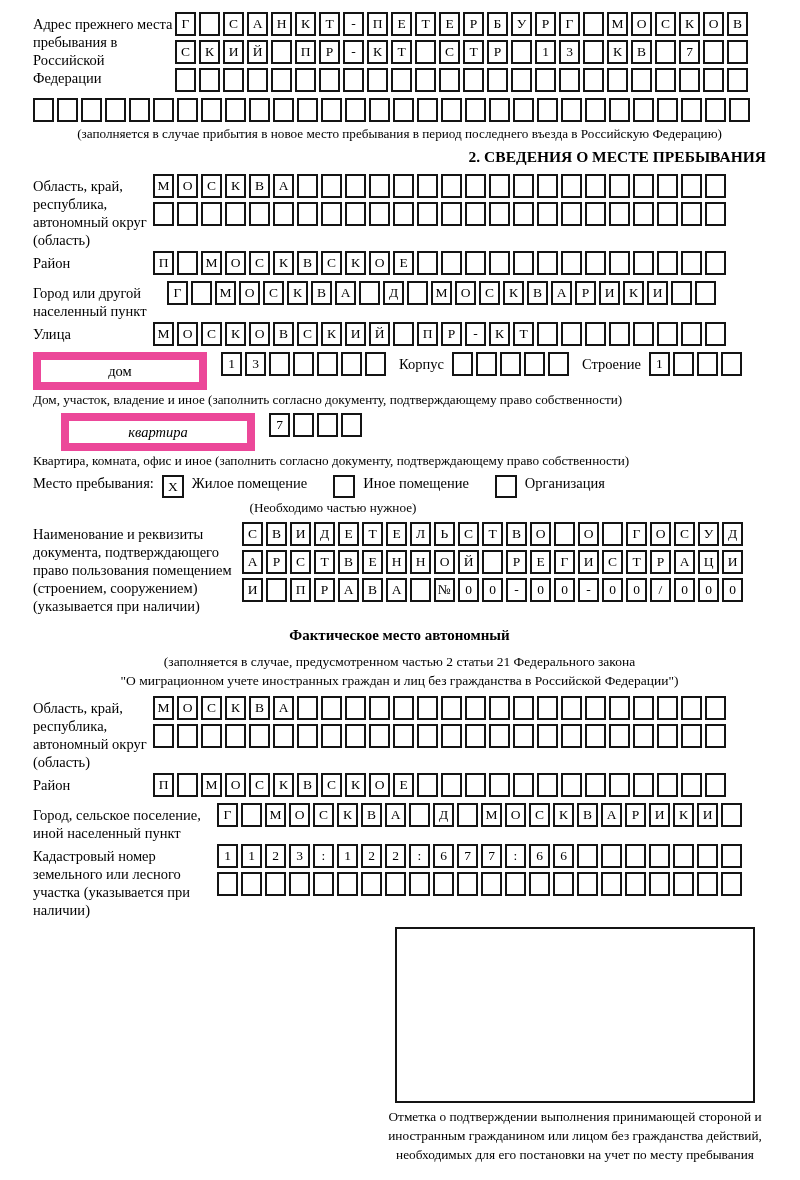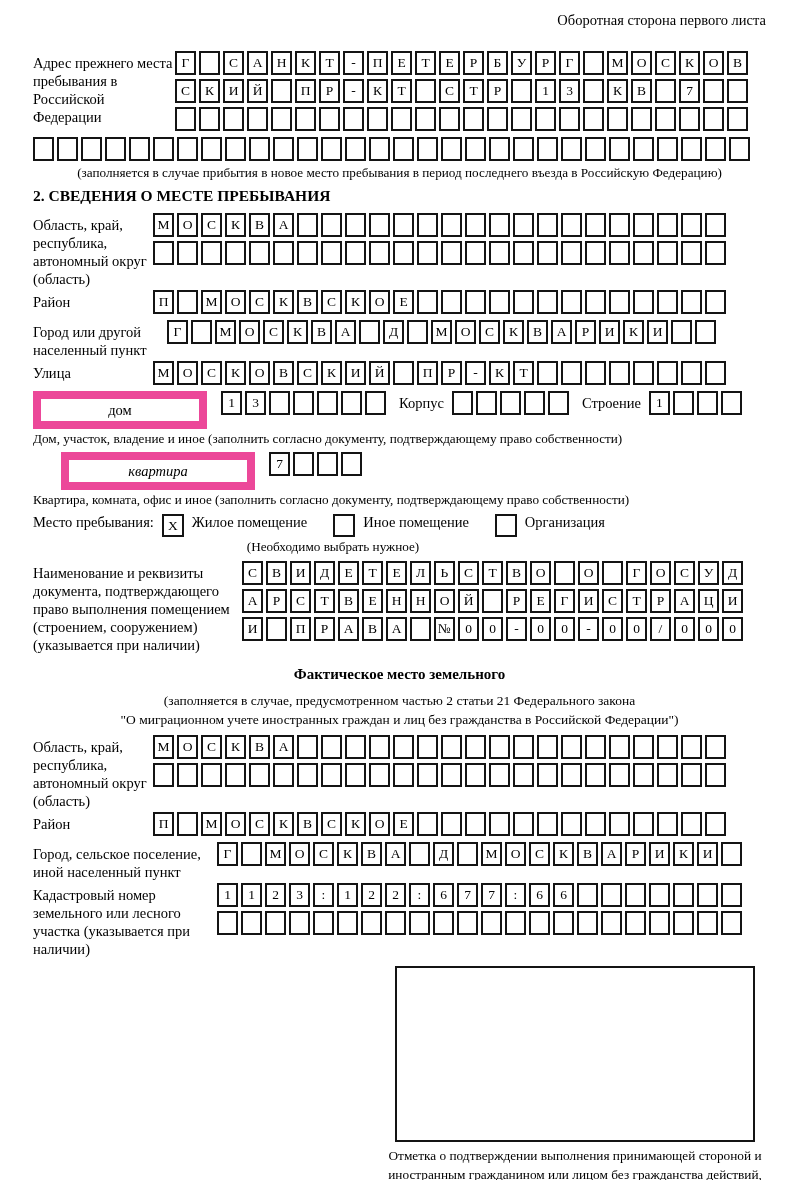--- a/index.html
+++ b/index.html
@@ -19,21 +19,21 @@
   .cellrow{white-space:nowrap;margin-bottom:3px;height:25px;}
   .cell{
     display:inline-block;width:17px;height:20px;border:2px solid #141414;
     margin-right:3px;text-align:center;font-size:13.5px;line-height:20px;
     vertical-align:top;background:#fff;
   }
   .fullrow .cell{margin-right:3px;}
   .indent14{margin-left:14px;}
   .caption{font-size:13.2px;line-height:16px;margin:1px 0 5px 0;}
   .center{text-align:center;}
-  .sec-title{font-size:15.5px;font-weight:bold;text-align:left;margin:6px 0 8px 0;}
+  .sec-title{font-size:15.5px;font-weight:bold;text-align:right;margin:6px 0 8px 0;}
   .fact-title{font-size:15px;font-weight:bold;text-align:center;margin:12px 0 8px 0;}
   .fact-note{font-size:13.5px;text-align:center;line-height:19px;margin:0;}
   .houserow{display:flex;align-items:flex-start;white-space:nowrap;margin:2px 0 2px 0;}
   .rect{border:8px solid #ec4899;height:22px;line-height:22px;text-align:center;
         font-size:14.5px;flex-shrink:0;}
   .rect-dom{width:158px;margin-right:14px;}
   .rect-kv{width:178px;margin-left:28px;margin-right:14px;font-style:italic;}
   .inline-lbl{font-size:14.5px;line-height:24px;margin:0 8px 0 10px;text-align:right;}
   .stayrow{display:flex;align-items:flex-start;font-size:14.5px;margin:6px 0 2px 0;}
   .cellbox{
@@ -48,21 +48,20 @@
   .docblock{margin-top:4px;}
   .stampbox{width:356px;height:172px;border:2px solid #141414;margin:8px 0 4px 362px;}
   .stampnote{font-size:13.3px;line-height:19px;text-align:center;width:424px;margin-left:330px;}
   .factsec{margin-top:10px;}
 </style>
 </head>
 <body>
 
 <div>
 
-  <div class="corner">Оборотная сторона первого листа</div>
 
   <div class="field">
     <div class="flabel w140">Адрес прежнего места пребывания в Российской Федерации</div>
     <div>
       <div class="cellrow"><span class="cell">Г</span><span class="cell"></span><span class="cell">С</span><span class="cell">А</span><span class="cell">Н</span><span class="cell">К</span><span class="cell">Т</span><span class="cell">-</span><span class="cell">П</span><span class="cell">Е</span><span class="cell">Т</span><span class="cell">Е</span><span class="cell">Р</span><span class="cell">Б</span><span class="cell">У</span><span class="cell">Р</span><span class="cell">Г</span><span class="cell"></span><span class="cell">М</span><span class="cell">О</span><span class="cell">С</span><span class="cell">К</span><span class="cell">О</span><span class="cell">В</span></div>
       <div class="cellrow"><span class="cell">С</span><span class="cell">К</span><span class="cell">И</span><span class="cell">Й</span><span class="cell"></span><span class="cell">П</span><span class="cell">Р</span><span class="cell">-</span><span class="cell">К</span><span class="cell">Т</span><span class="cell"></span><span class="cell">С</span><span class="cell">Т</span><span class="cell">Р</span><span class="cell"></span><span class="cell">1</span><span class="cell">3</span><span class="cell"></span><span class="cell">К</span><span class="cell">В</span><span class="cell"></span><span class="cell">7</span><span class="cell"></span><span class="cell"></span></div>
       <div class="cellrow"><span class="cell"></span><span class="cell"></span><span class="cell"></span><span class="cell"></span><span class="cell"></span><span class="cell"></span><span class="cell"></span><span class="cell"></span><span class="cell"></span><span class="cell"></span><span class="cell"></span><span class="cell"></span><span class="cell"></span><span class="cell"></span><span class="cell"></span><span class="cell"></span><span class="cell"></span><span class="cell"></span><span class="cell"></span><span class="cell"></span><span class="cell"></span><span class="cell"></span><span class="cell"></span><span class="cell"></span></div>
     </div>
   </div>
   <div class="cellrow fullrow"><span class="cell"></span><span class="cell"></span><span class="cell"></span><span class="cell"></span><span class="cell"></span><span class="cell"></span><span class="cell"></span><span class="cell"></span><span class="cell"></span><span class="cell"></span><span class="cell"></span><span class="cell"></span><span class="cell"></span><span class="cell"></span><span class="cell"></span><span class="cell"></span><span class="cell"></span><span class="cell"></span><span class="cell"></span><span class="cell"></span><span class="cell"></span><span class="cell"></span><span class="cell"></span><span class="cell"></span><span class="cell"></span><span class="cell"></span><span class="cell"></span><span class="cell"></span><span class="cell"></span><span class="cell"></span></div>
@@ -111,33 +110,33 @@
 
   <div class="stayrow">
     <span class="staylabel">Место пребывания:</span>
     <span class="cellbox">X</span>
     <span class="stayopt">Жилое помещение</span>
     <span class="cellbox"></span>
     <span class="stayopt">Иное помещение</span>
     <span class="cellbox"></span>
     <span class="stayopt">Организация</span>
   </div>
-  <div class="choose-note">(Необходимо выбрать нужное)</div>
+  <div class="choose-note">(Необходимо частью нужное)</div>
 
   <div class="field docblock">
-    <div class="flabel w205">Наименование и реквизиты документа, подтверждающего право выполнения помещением (строением, сооружением) (указывается при наличии)</div>
+    <div class="flabel w205">Наименование и реквизиты документа, подтверждающего право пользования помещением (строением, сооружением) (указывается при наличии)</div>
     <div>
       <div class="cellrow"><span class="cell">С</span><span class="cell">В</span><span class="cell">И</span><span class="cell">Д</span><span class="cell">Е</span><span class="cell">Т</span><span class="cell">Е</span><span class="cell">Л</span><span class="cell">Ь</span><span class="cell">С</span><span class="cell">Т</span><span class="cell">В</span><span class="cell">О</span><span class="cell"></span><span class="cell">О</span><span class="cell"></span><span class="cell">Г</span><span class="cell">О</span><span class="cell">С</span><span class="cell">У</span><span class="cell">Д</span></div>
       <div class="cellrow"><span class="cell">А</span><span class="cell">Р</span><span class="cell">С</span><span class="cell">Т</span><span class="cell">В</span><span class="cell">Е</span><span class="cell">Н</span><span class="cell">Н</span><span class="cell">О</span><span class="cell">Й</span><span class="cell"></span><span class="cell">Р</span><span class="cell">Е</span><span class="cell">Г</span><span class="cell">И</span><span class="cell">С</span><span class="cell">Т</span><span class="cell">Р</span><span class="cell">А</span><span class="cell">Ц</span><span class="cell">И</span></div>
       <div class="cellrow"><span class="cell">И</span><span class="cell"></span><span class="cell">П</span><span class="cell">Р</span><span class="cell">А</span><span class="cell">В</span><span class="cell">А</span><span class="cell"></span><span class="cell">№</span><span class="cell">0</span><span class="cell">0</span><span class="cell">-</span><span class="cell">0</span><span class="cell">0</span><span class="cell">-</span><span class="cell">0</span><span class="cell">0</span><span class="cell">/</span><span class="cell">0</span><span class="cell">0</span><span class="cell">0</span></div>
     </div>
   </div>
 
   <div class="factsec">
-    <div class="fact-title">Фактическое место земельного</div>
+    <div class="fact-title">Фактическое место автономный</div>
     <div class="fact-note">(заполняется в случае, предусмотренном частью 2 статьи 21 Федерального закона</div>
     <div class="fact-note">"О миграционном учете иностранных граждан и лиц без гражданства в Российской Федерации")</div>
 
     <div class="field" style="margin-top:6px;">
       <div class="flabel w117">Область, край, республика, автономный округ (область)</div>
       <div>
         <div class="cellrow"><span class="cell">М</span><span class="cell">О</span><span class="cell">С</span><span class="cell">К</span><span class="cell">В</span><span class="cell">А</span><span class="cell"></span><span class="cell"></span><span class="cell"></span><span class="cell"></span><span class="cell"></span><span class="cell"></span><span class="cell"></span><span class="cell"></span><span class="cell"></span><span class="cell"></span><span class="cell"></span><span class="cell"></span><span class="cell"></span><span class="cell"></span><span class="cell"></span><span class="cell"></span><span class="cell"></span><span class="cell"></span></div>
         <div class="cellrow"><span class="cell"></span><span class="cell"></span><span class="cell"></span><span class="cell"></span><span class="cell"></span><span class="cell"></span><span class="cell"></span><span class="cell"></span><span class="cell"></span><span class="cell"></span><span class="cell"></span><span class="cell"></span><span class="cell"></span><span class="cell"></span><span class="cell"></span><span class="cell"></span><span class="cell"></span><span class="cell"></span><span class="cell"></span><span class="cell"></span><span class="cell"></span><span class="cell"></span><span class="cell"></span><span class="cell"></span></div>
       </div>
     </div>

